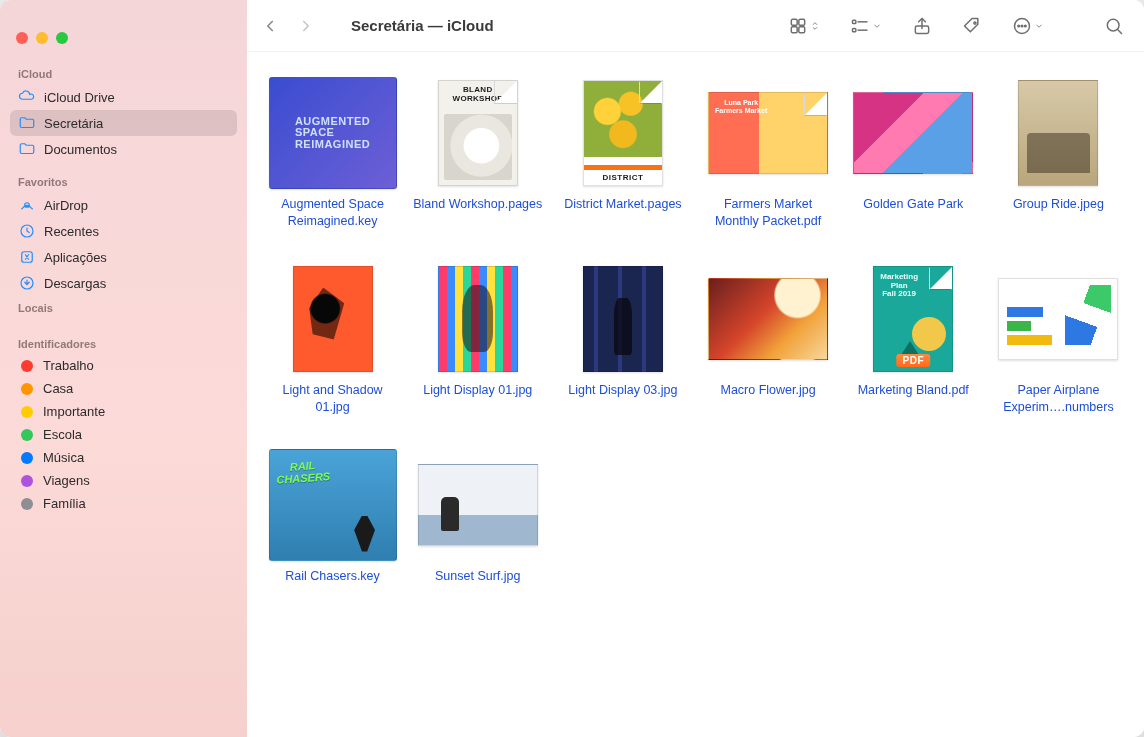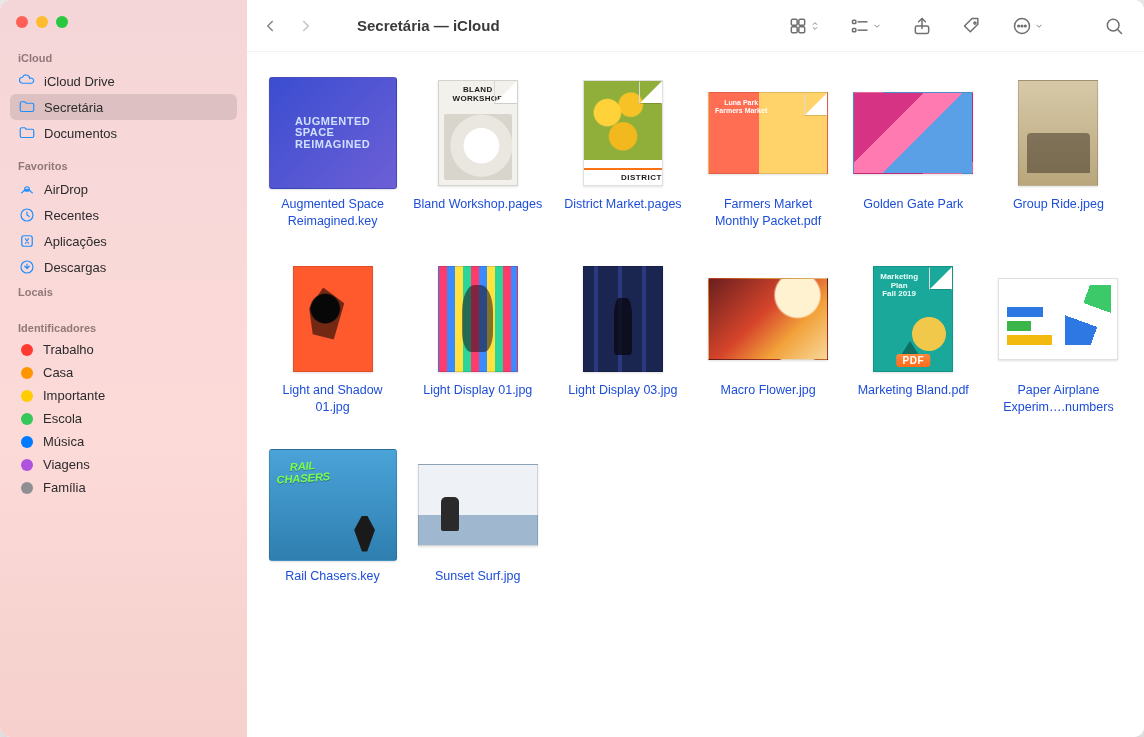--- a/index.html
+++ b/index.html
@@ -16,21 +16,21 @@
     display: flex;
     background: #fff;
     border-radius: 10px;
     overflow: hidden;
     box-shadow: 0 10px 40px rgba(0,0,0,0.2);
   }
   
   .sidebar {
     width: 247px;
     background: linear-gradient(#f5d6d8, #fcdad8 60%, #f5d0cc);
-    padding: 12px 10px 10px 10px;
+    padding: 28px 10px 10px 10px;
     display: flex;
     flex-direction: column;
     font-size: 13px;
     color: #333;
   }
   .traffic-lights {
     display: flex;
     gap: 8px;
     padding: 4px 4px 18px 6px;
   }
@@ -74,21 +74,21 @@
     flex: 1;
     display: flex;
     flex-direction: column;
     background: #fff;
   }
   .toolbar {
     height: 52px;
     display: flex;
     align-items: center;
     padding: 0 14px;
-    gap: 24px;
+    gap: 18px;
     border-bottom: 1px solid rgba(0,0,0,0.05);
   }
   .nav-arrows { display: flex; gap: 18px; color: #8a8a8a; }
   .nav-arrows .arrow { width: 18px; height: 18px; display:flex; align-items:center; justify-content:center; cursor:default; }
   .nav-arrows .arrow.disabled { color: #c5c5c5; }
   .title {
     font-size: 15px;
     font-weight: 600;
     color: #3a3a3a;
     margin-left: 18px;
@@ -172,21 +172,21 @@
   .t-landscape { width: 120px; height: 82px; }
   .t-portrait  { width: 80px;  height: 106px; }
   .t-keynote   { width: 128px; height: 112px; border-radius: 3px; }
   .art-augmented { background: linear-gradient(135deg,#3a4dd0,#6d5fd6); display:flex; align-items:center; justify-content:center; }
   .art-augmented span { color:#cfe0ff; font-weight:800; font-size:11px; text-align:left; line-height:1.05; letter-spacing:0.5px; }
   .art-bland { background:#f3f1eb; display:flex; flex-direction:column; }
   .art-bland .hdr { font-size:8px; font-weight:800; padding:4px 5px 0 5px; color:#1a1a1a; letter-spacing:0.3px;}
   .art-bland .plate { flex:1; margin:3px 5px 5px 5px; background:radial-gradient(circle at 55% 48%, #fff 0 34%, #e9e7df 36% 60%, #d8d6cc 62% 100%); border-radius:2px;}
   .art-district { background:#fff; display:flex; flex-direction:column; }
   .art-district .fruit { flex:1; background: radial-gradient(circle at 30% 40%, #ffd23a 0 18%, transparent 20%), radial-gradient(circle at 60% 30%, #f6c226 0 16%, transparent 18%), radial-gradient(circle at 50% 70%, #f2b91e 0 20%, transparent 22%), #8fae3a;}
-  .art-district .label { background:#fff; color:#1a1a1a; font-weight:800; font-size:8px; text-align:right; padding:3px 0; letter-spacing:0.5px; border-top:2px solid #f97316;}
+  .art-district .label { background:#fff; color:#1a1a1a; font-weight:800; font-size:8px; text-align:center; padding:3px 0; letter-spacing:0.5px; border-top:5px solid #f97316;}
   .art-farmers { background:linear-gradient(90deg,#ff6d52 0 42%,#ffd26a 42% 100%); display:flex; }
   .art-farmers .txt { font-size:7px; color:#fff; padding:6px; font-weight:600; line-height:1.1;}
   .art-golden { background: linear-gradient(135deg,#d63384 0 35%, #ff7ab0 35% 55%, #5aa0e6 55% 100%);}
   .art-group { background: linear-gradient(#d7c9a8,#b9a67c); position:relative;}
   .art-group::before { content:""; position:absolute; inset:auto 10% 12% 10%; height:38%; background: rgba(40,30,20,0.45); border-radius:4px 4px 0 0;}
   .art-lightshadow { background: radial-gradient(circle at 40% 40%, #111 0 18%, transparent 20%), #ff5a2e; position:relative;}
   .art-lightshadow::after{content:"";position:absolute;left:20%;top:20%;width:45%;height:50%;background:rgba(0,0,0,0.55);clip-path:polygon(0 40%,40% 0,100% 30%,70% 100%,10% 90%);}
   .art-lightdisp1 { background: repeating-linear-gradient(90deg,#ff3b6b 0 8px,#3b8bff 8px 16px,#ffe23b 16px 24px,#2bd69a 24px 32px); position:relative;}
   .art-lightdisp1::after{content:"";position:absolute;left:30%;top:18%;width:40%;height:64%;background:rgba(30,20,30,0.55);border-radius:40% 40% 30% 30%;}
   .art-lightdisp3 { background: repeating-linear-gradient(90deg,#1a2550 0 10px,#2b3a80 10px 14px,#1a2550 14px 24px); position:relative;}

